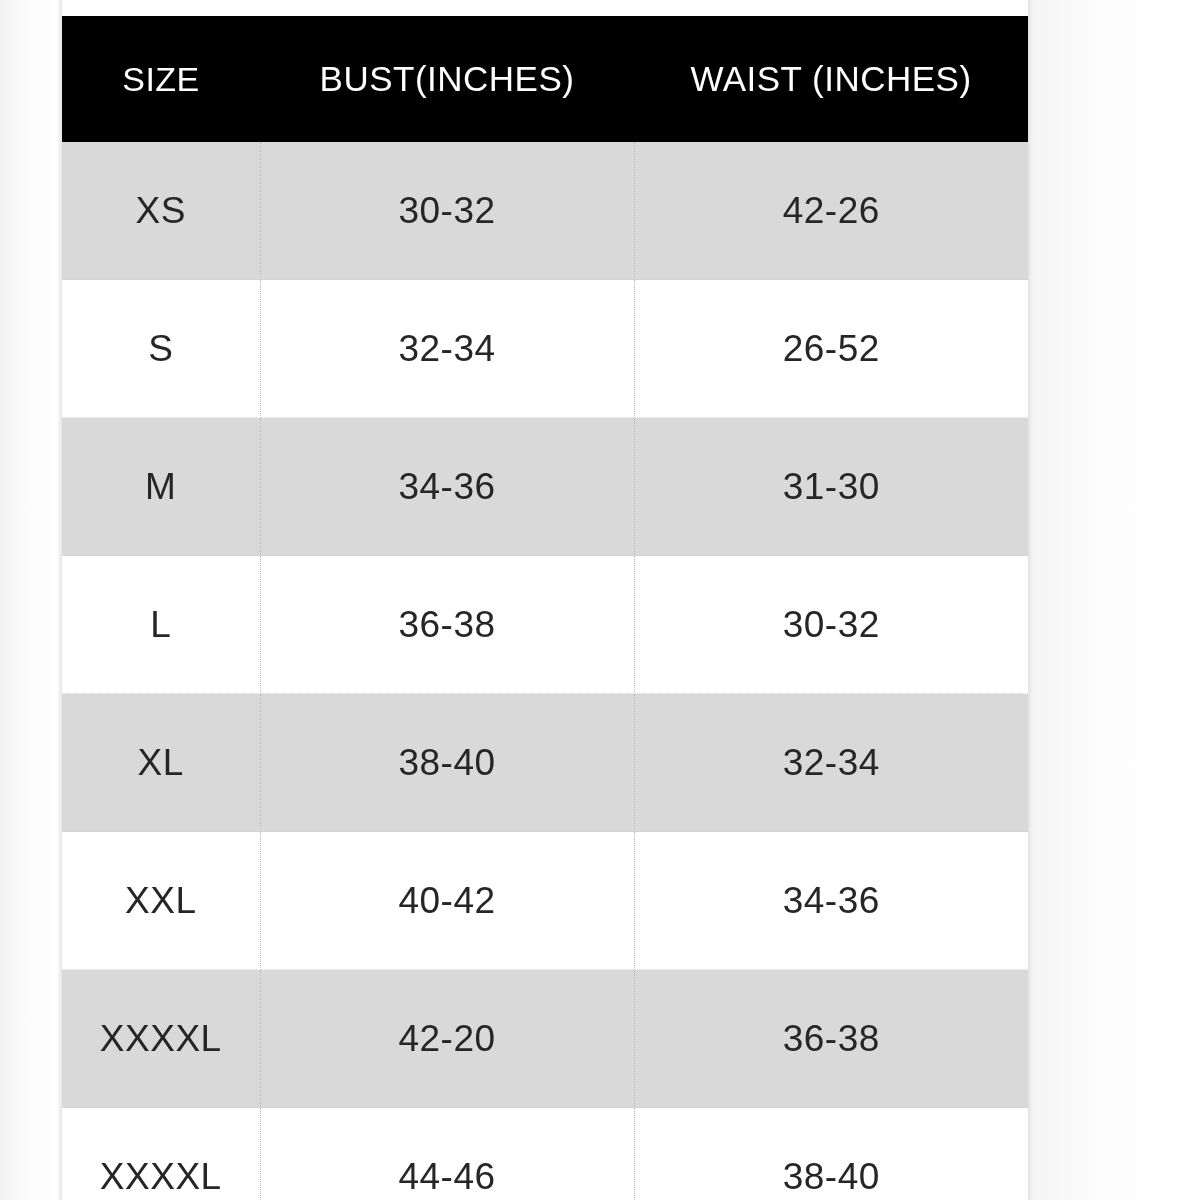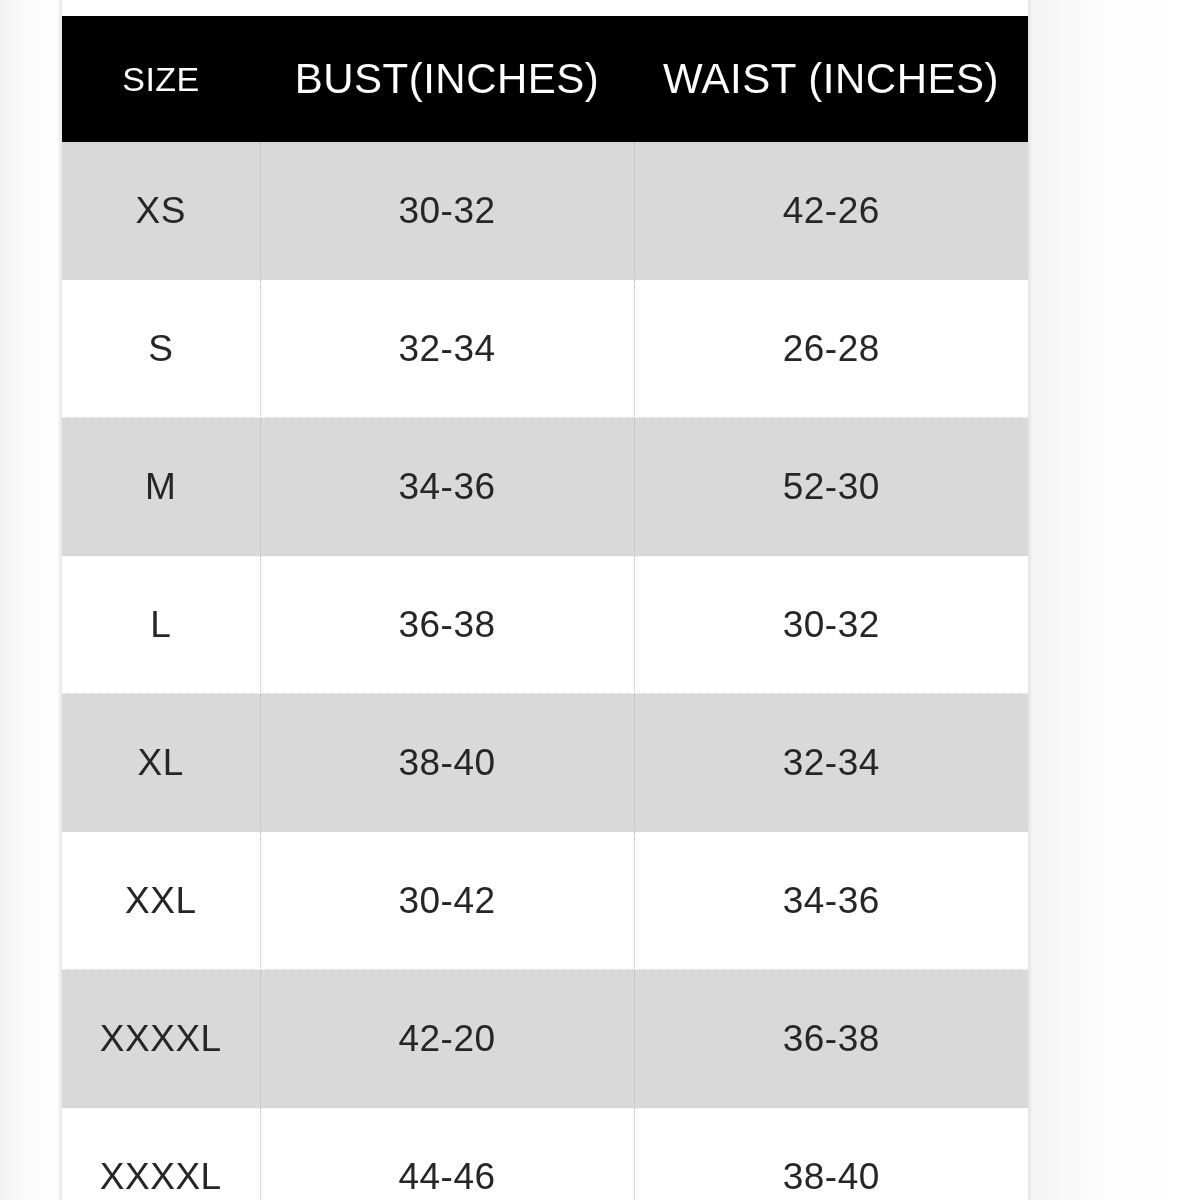--- a/index.html
+++ b/index.html
@@ -65,21 +65,21 @@
   }
 
   table.size-chart col.c-size  { width: 198px; }
   table.size-chart col.c-bust  { width: 374px; }
   table.size-chart col.c-waist { width: 394px; }
 
   thead th {
     background: #000000;
     color: #ffffff;
     height: 126px;
-    font-size: 42px;
+    font-size: 35px;
     font-weight: 400;
     letter-spacing: 0.5px;
     text-align: center;
     vertical-align: middle;
     border: 0;
     padding: 0;
   }
   thead th.head-size { font-size: 34px; }
 
   tbody td {
@@ -125,40 +125,40 @@
       </thead>
       <tbody>
         <tr class="shaded">
           <td>XS</td>
           <td>30-32</td>
           <td>42-26</td>
         </tr>
         <tr class="plain">
           <td>S</td>
           <td>32-34</td>
-          <td>26-28</td>
+          <td>26-52</td>
         </tr>
         <tr class="shaded">
           <td>M</td>
           <td>34-36</td>
-          <td>52-30</td>
+          <td>31-30</td>
         </tr>
         <tr class="plain">
           <td>L</td>
           <td>36-38</td>
           <td>30-32</td>
         </tr>
         <tr class="shaded">
           <td>XL</td>
           <td>38-40</td>
           <td>32-34</td>
         </tr>
         <tr class="plain">
           <td>XXL</td>
-          <td>30-42</td>
+          <td>40-42</td>
           <td>34-36</td>
         </tr>
         <tr class="shaded">
           <td>XXXXL</td>
           <td>42-20</td>
           <td>36-38</td>
         </tr>
         <tr class="plain">
           <td>XXXXL</td>
           <td>44-46</td>

